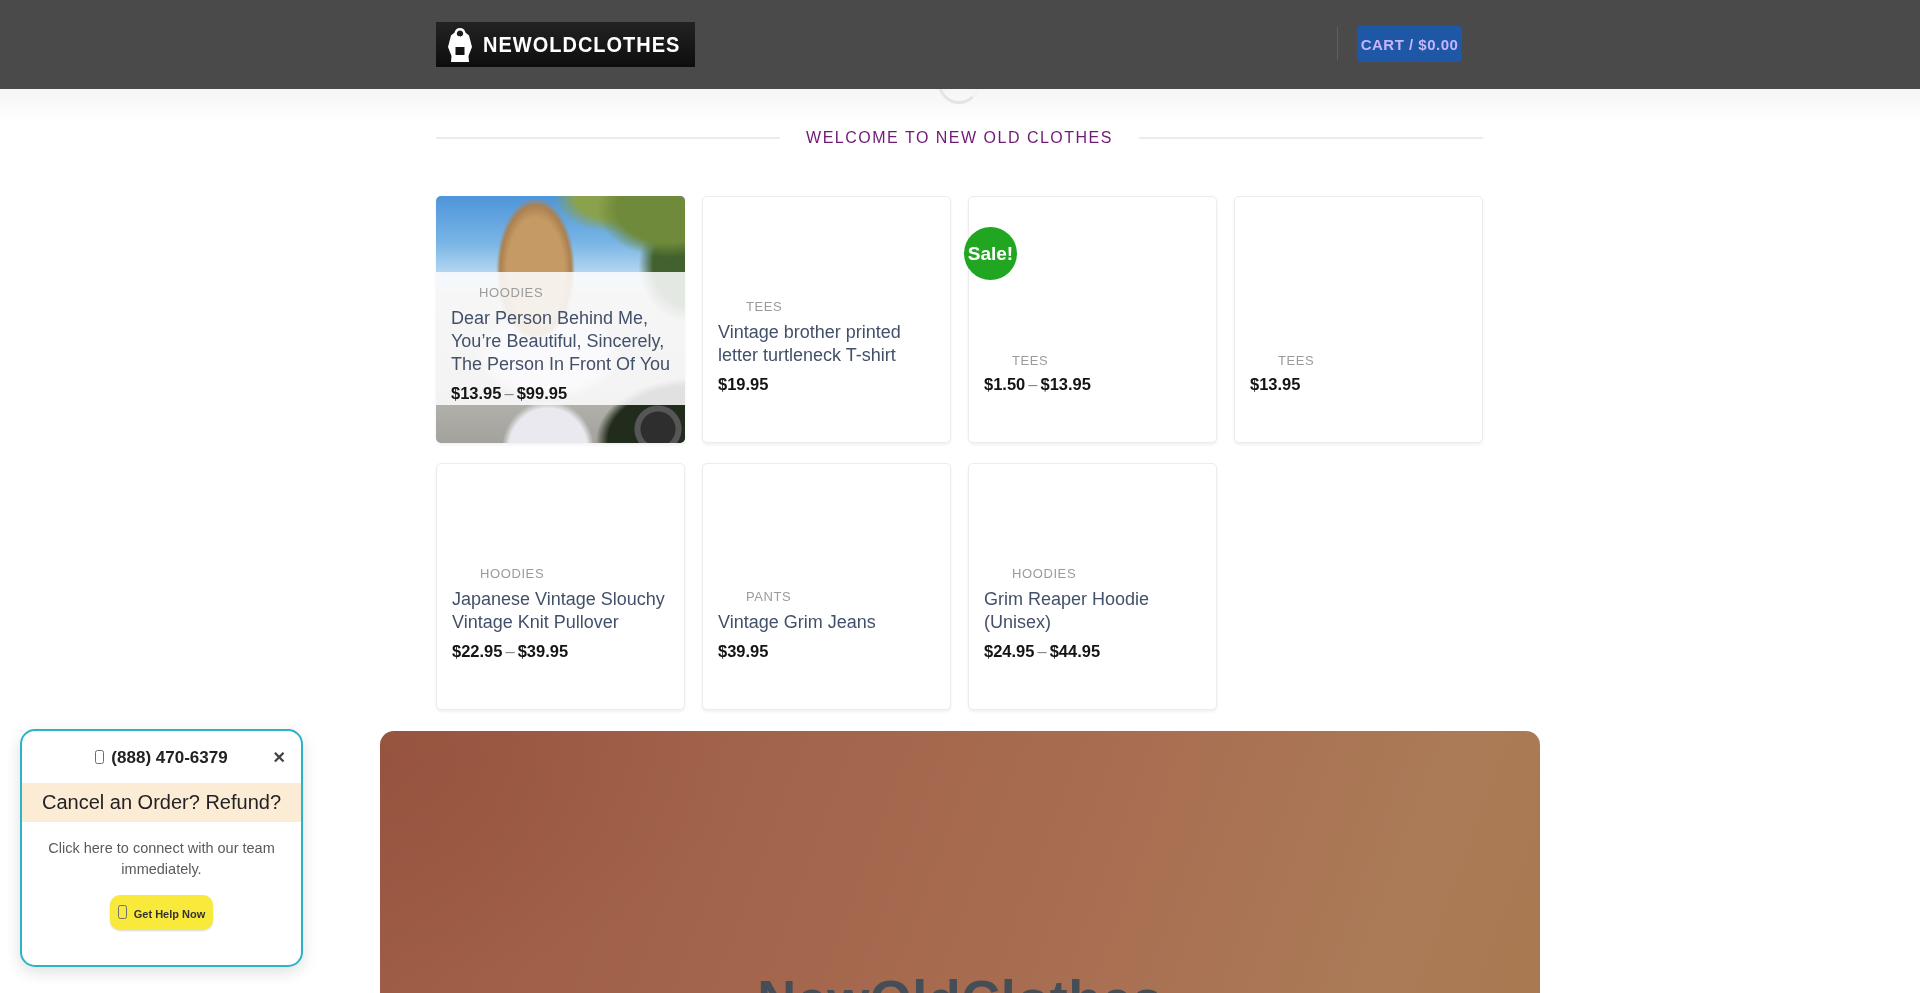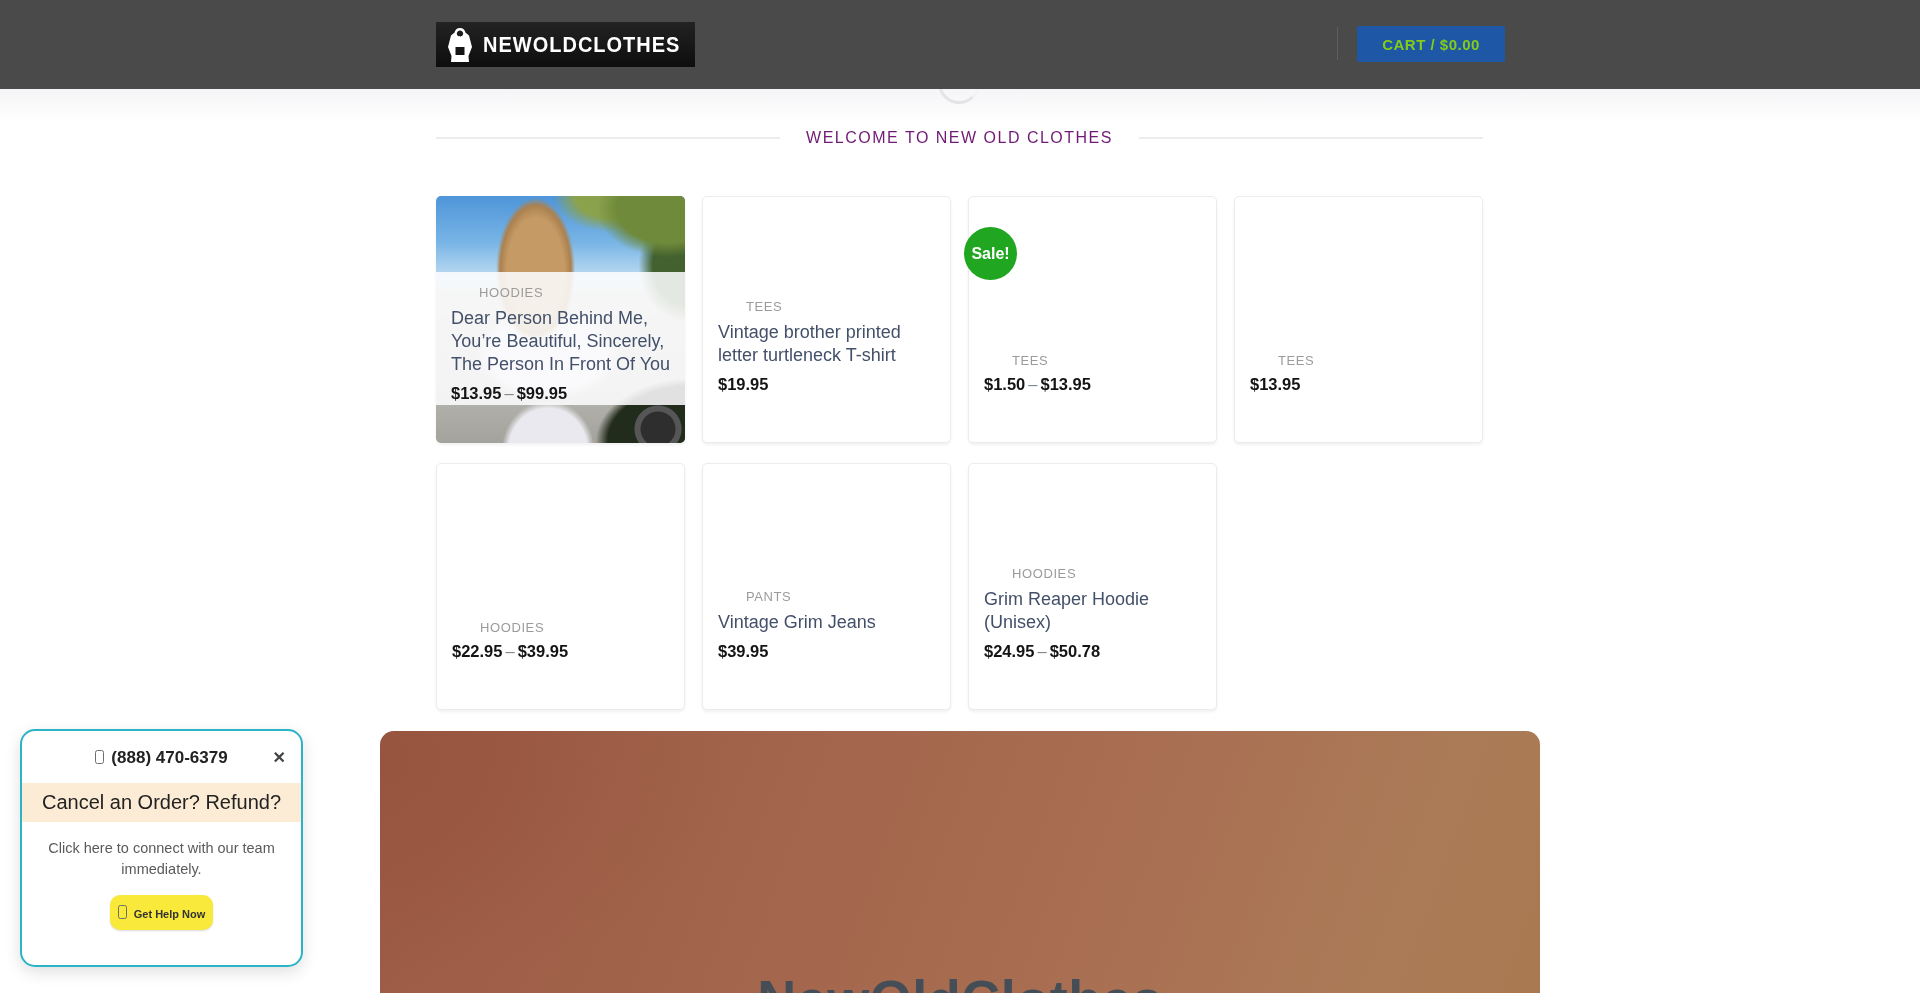--- a/index.html
+++ b/index.html
@@ -27,22 +27,22 @@
   }
   .logo-box svg { width:28px; height:36px; }
   .logo-text {
     color:#fff; font-weight:bold; font-size:20px; letter-spacing:1px;
     transform:scaleY(1.12); white-space:nowrap;
   }
   .header-divider {
     position:absolute; left:1337px; top:27px; width:1px; height:33px; background:#5f5f5f;
   }
   .cart-button {
-    position:absolute; left:1357px; top:26px; width:148px; height:36px;
-    background:#1e57a6; color:#84cc16; border:none; border-radius:2px;
+    position:absolute; left:1357px; top:26px; width:105px; height:36px;
+    background:#1e57a6; color:#c4b5fd; border:none; border-radius:2px;
     font-family:"Liberation Sans", sans-serif;
     font-weight:bold; font-size:15px; letter-spacing:.5px;
     display:flex; align-items:center; justify-content:center; cursor:pointer;
   }
 
   
   .spinner-clip {
     position:absolute; left:928px; top:89px; width:64px; height:24px;
     overflow:hidden; z-index:1;
   }
@@ -97,21 +97,21 @@
   }
   .photo-overlay {
     position:absolute; left:0; right:0; top:76px; height:133px;
     background:rgba(253,253,254,.87); padding:13px 8px 0 15px;
   }
 
   
   .sale-badge {
     position:absolute; left:-5px; top:30px; width:53px; height:53px;
     border-radius:50%; background:#21a621; color:#fff;
-    font-size:16px; font-weight:bold;
+    font-size:19px; font-weight:bold;
     display:flex; align-items:center; justify-content:center; z-index:2;
   }
 
   
   .brand-banner {
     position:absolute; left:380px; top:731px; width:1160px; height:330px;
     border-radius:14px; z-index:1;
     background:
       radial-gradient(ellipse 500px 320px at 0% 10%, rgba(140,70,50,.35), rgba(140,70,50,0) 70%),
       linear-gradient(110deg, #9c5a45 0%, #a3654c 35%, #a96f52 62%, #ab7b57 86%, #a87850 100%);
@@ -209,33 +209,34 @@
     <div class="price"><span>$1.50</span><span class="sep">–</span><span>$13.95</span></div>
   </div>
 
   <div class="card">
     <div class="cat">TEES</div>
     <div class="price"><span>$13.95</span></div>
   </div>
 
   <div class="card">
     <div class="cat">HOODIES</div>
+    <div class="title">Japanese Vintage Slouchy Vintage Knit Pullover</div>
     <div class="price"><span>$22.95</span><span class="sep">–</span><span>$39.95</span></div>
   </div>
 
   <div class="card">
     <div class="cat">PANTS</div>
     <div class="title">Vintage Grim Jeans</div>
     <div class="price"><span>$39.95</span></div>
   </div>
 
   <div class="card">
     <div class="cat">HOODIES</div>
     <div class="title">Grim Reaper Hoodie (Unisex)</div>
-    <div class="price"><span>$24.95</span><span class="sep">–</span><span>$50.78</span></div>
+    <div class="price"><span>$24.95</span><span class="sep">–</span><span>$44.95</span></div>
   </div>
 
 </div>
 
 <div class="brand-banner">
   <div class="brand-banner-text">NewOldClothes</div>
 </div>
 
 <div class="chat-widget">
   <div class="chat-head">

